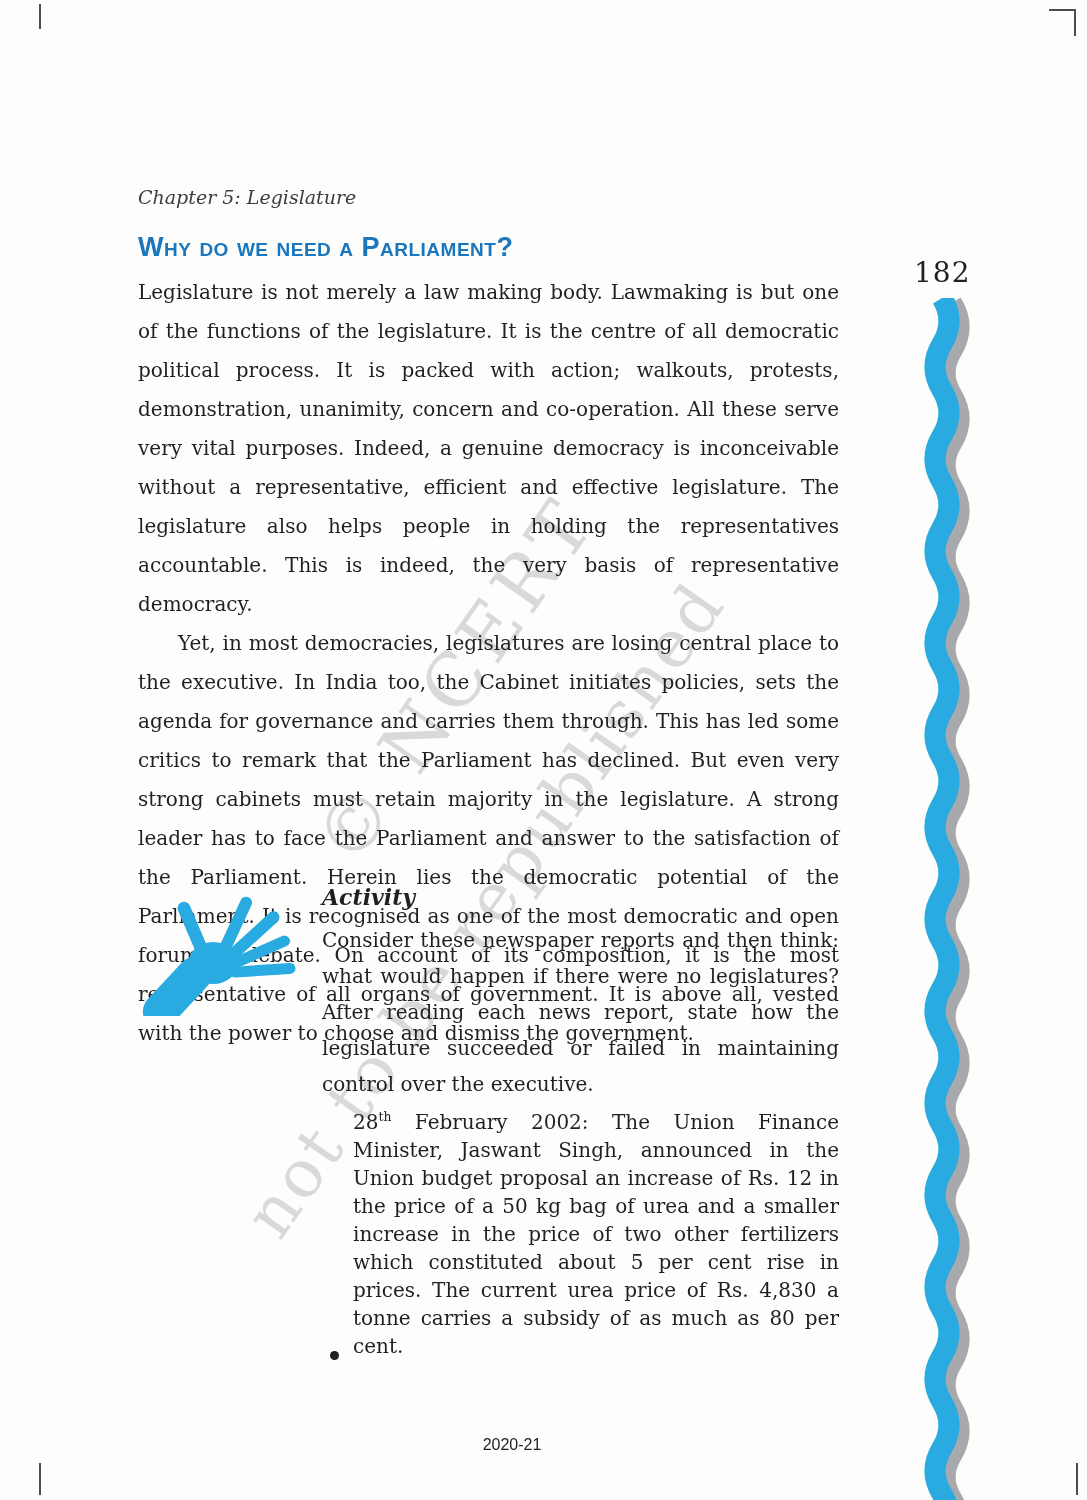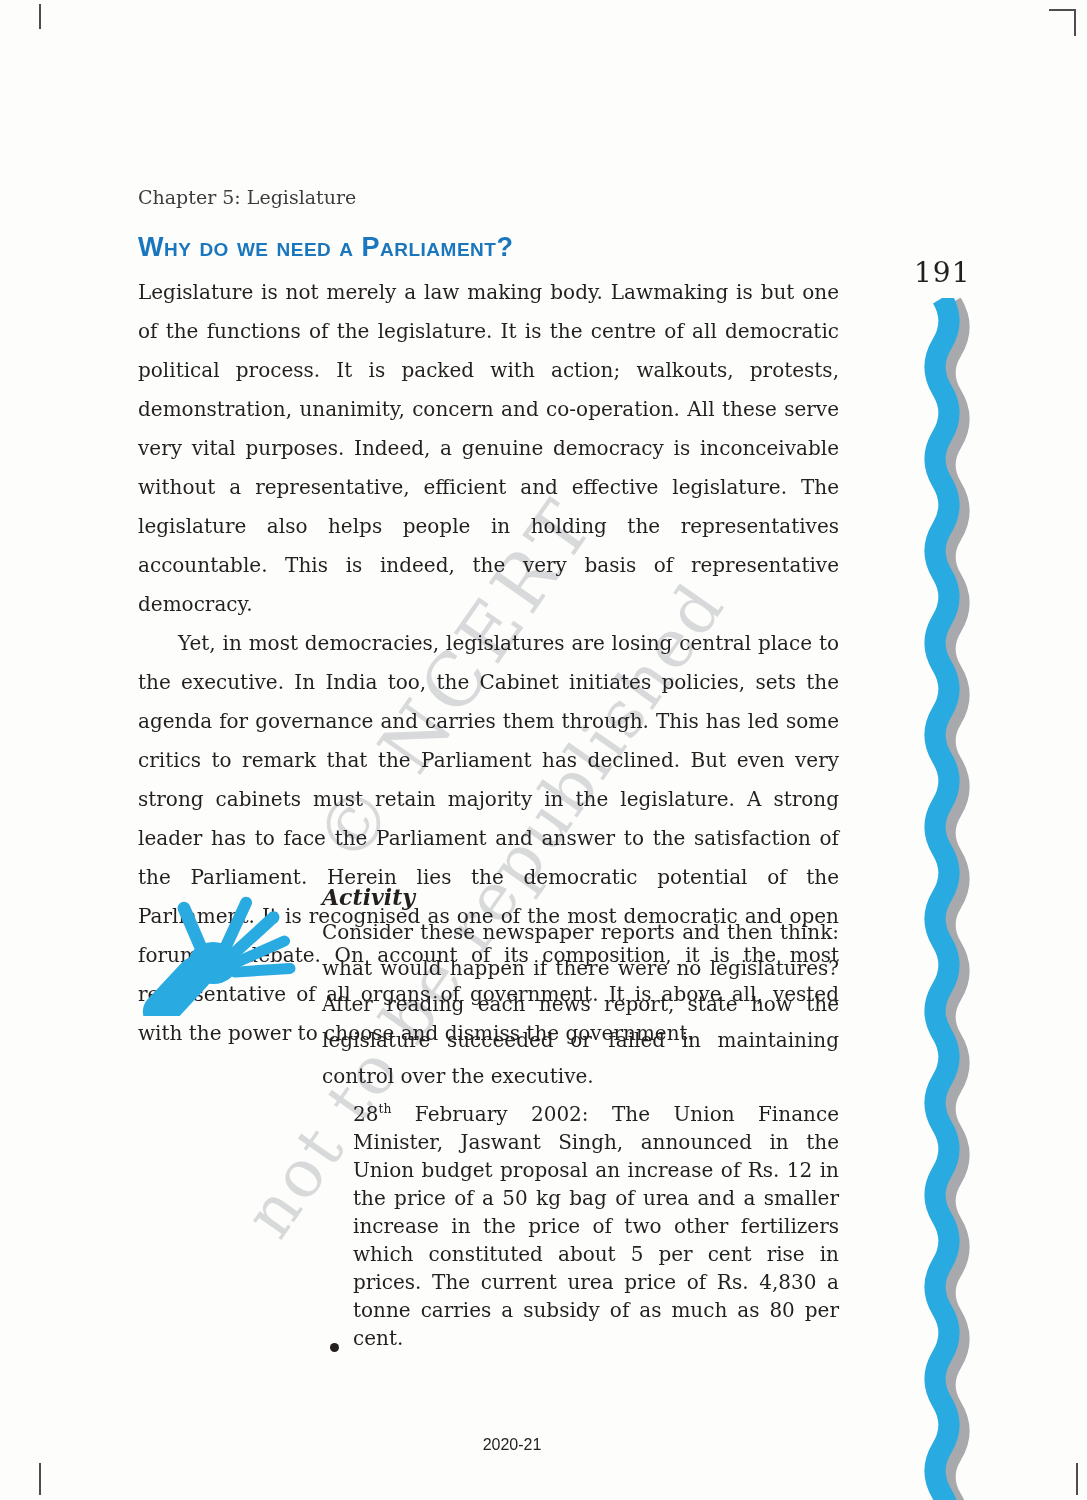--- a/index.html
+++ b/index.html
@@ -49,20 +49,21 @@
   
   .page-number {
     position: absolute; z-index: 3;
     left: 914px; top: 256px;
     font-size: 28px; letter-spacing: 1px;
   }
 
   
   .content { position: absolute; z-index: 2; left: 138px; top: 186px; width: 701px; }
   .chapter-header {
+    font-style: italic;
     font-size: 19px;
     color: #3c3c3e;
     margin-bottom: 24px;
   }
   .heading {
     font-family: "Liberation Sans", sans-serif;
     font-variant: small-caps;
     font-weight: 700;
     font-size: 27px;
     letter-spacing: 0.5px;
@@ -78,21 +79,21 @@
   .para.indent { text-indent: 40px; }
 
   
   .activity { position: absolute; z-index: 2; left: 138px; top: 884px; width: 701px; }
   .hand { position: absolute; left: 2px; top: 4px; width: 172px; height: 128px; }
   .activity-body { position: absolute; left: 184px; top: 0; width: 517px; }
   .activity-title {
     font-weight: 700;
     font-style: italic;
     font-size: 22px;
-    margin-bottom: 4px;
+    margin-bottom: 12px;
   }
   .activity-intro {
     margin: 0 0 6px 0;
     font-size: 20px;
     line-height: 36px;
     text-align: justify;
   }
   .bullet-item { display: flex; align-items: flex-end; }
   .bullet-dot {
     flex: 0 0 auto;
@@ -136,21 +137,21 @@
 
   <div class="ribbon">
     <svg width="64" height="1202" viewBox="0 0 64 1202">
       <g transform="translate(8,6)">
         <path d="M30 0 Q44 23 30 46 T30 92 T30 138 T30 184 T30 230 T30 276 T30 322 T30 368 T30 414 T30 460 T30 506 T30 552 T30 598 T30 644 T30 690 T30 736 T30 782 T30 828 T30 874 T30 920 T30 966 T30 1012 T30 1058 T30 1104 T30 1150 T30 1196 T30 1242" fill="none" stroke="#a7a9ac" stroke-width="25"></path>
       </g>
       <path d="M30 0 Q44 23 30 46 T30 92 T30 138 T30 184 T30 230 T30 276 T30 322 T30 368 T30 414 T30 460 T30 506 T30 552 T30 598 T30 644 T30 690 T30 736 T30 782 T30 828 T30 874 T30 920 T30 966 T30 1012 T30 1058 T30 1104 T30 1150 T30 1196 T30 1242" fill="none" stroke="#29abe2" stroke-width="21"></path>
     </svg>
   </div>
 
-  <div class="page-number">191</div>
+  <div class="page-number">182</div>
 
   <div class="content">
     <div class="chapter-header">Chapter 5: Legislature</div>
     <h1 class="heading">Why do we need a Parliament?</h1>
     <p class="para">Legislature is not merely a law making body. Lawmaking is but one of the functions of the legislature. It is the centre of all democratic political process. It is packed with action; walkouts, protests, demonstration, unanimity, concern and co-operation. All these serve very vital purposes. Indeed, a genuine democracy is inconceivable without a representative, efficient and effective legislature. The legislature also helps people in holding the representatives accountable. This is indeed, the very basis of representative democracy.</p>
     <p class="para indent">Yet, in most democracies, legislatures are losing central place to the executive. In India too, the Cabinet initiates policies, sets the agenda for governance and carries them through. This has led some critics to remark that the Parliament has declined. But even very strong cabinets must retain majority in the legislature. A strong leader has to face the Parliament and answer to the satisfaction of the Parliament. Herein lies the democratic potential of the Parliament. It is recognised as one of the most democratic and open forum of debate. On account of its composition, it is the most representative of all organs of government. It is above all, vested with the power to choose and dismiss the government.</p>
   </div>
 
   <div class="activity">
     <div class="hand">

